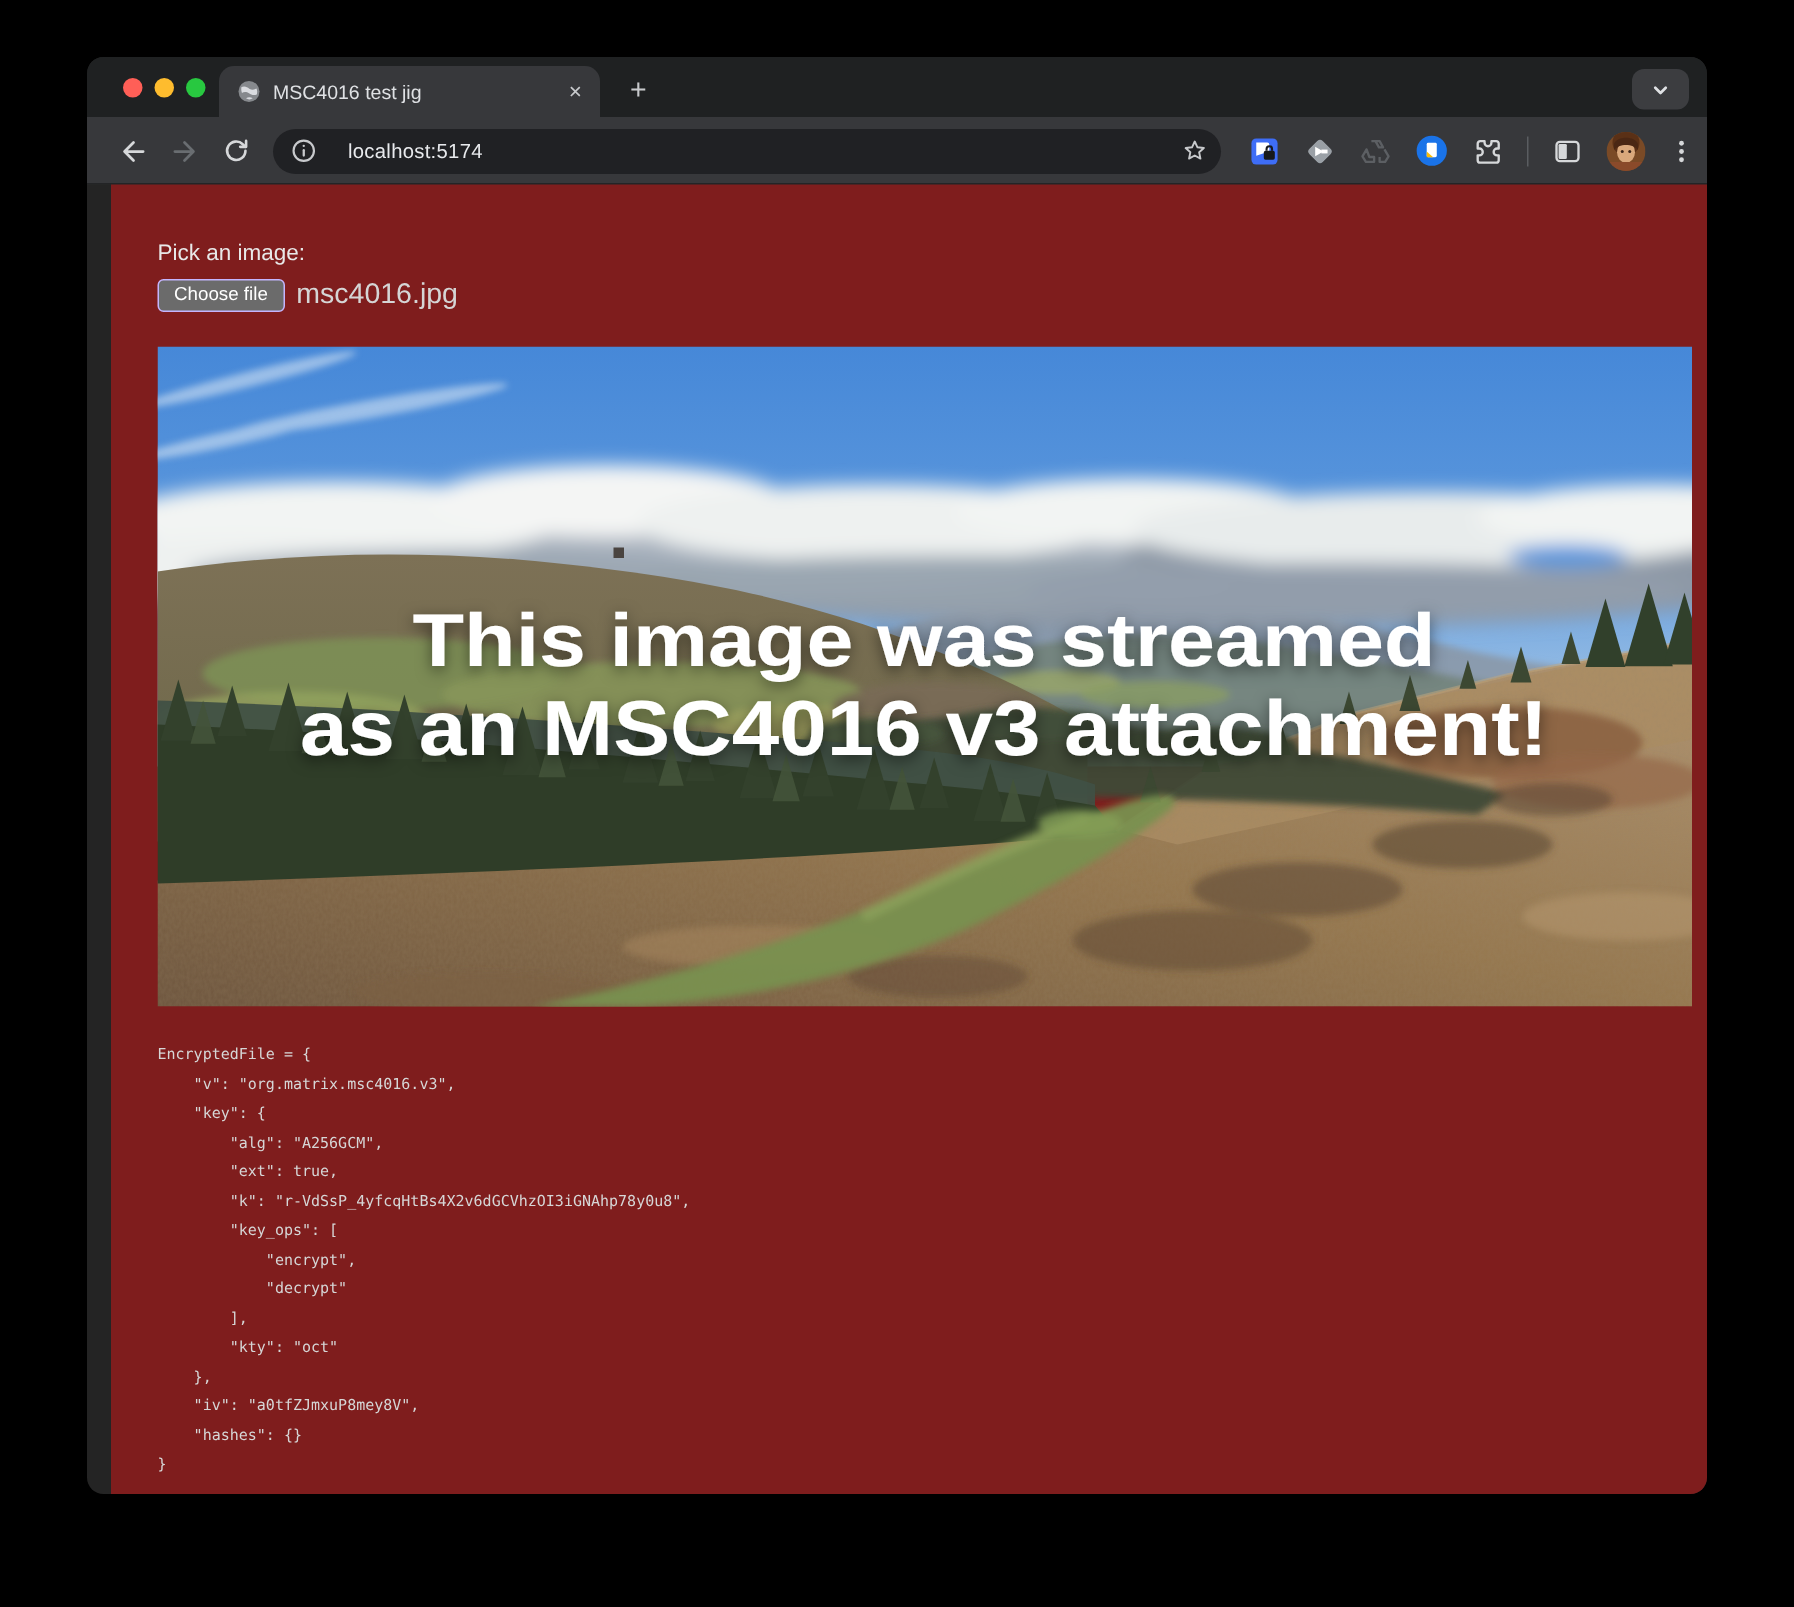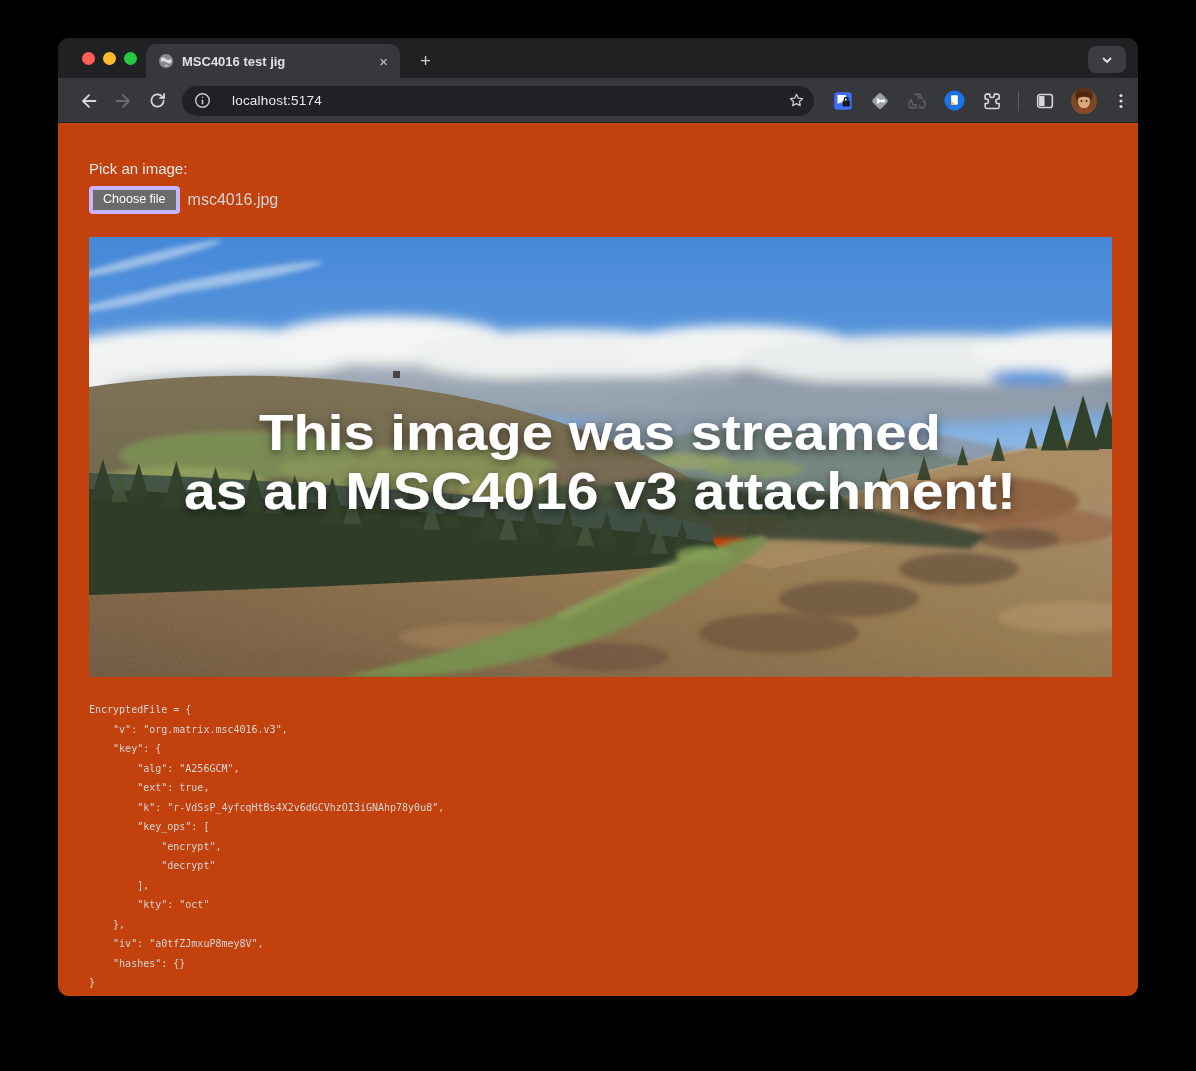--- a/index.html
+++ b/index.html
@@ -7,42 +7,42 @@
        font-family:"Liberation Sans",sans-serif;-webkit-font-smoothing:antialiased;}
   .window{position:absolute;left:58px;top:38px;width:1080px;height:958px;
           background:#242424;border-radius:11px;overflow:hidden;display:flex;flex-direction:column;}
   
   .tabstrip{height:40px;background:#1f2122;display:flex;align-items:flex-end;position:relative;flex:none;}
   .traffic{position:absolute;left:24px;top:14px;display:flex;gap:8px;}
   .tl{width:13px;height:13px;border-radius:50%;}
   .tl.c{background:#ff5f57}.tl.m{background:#febc2e}.tl.z{background:#28c840}
   .tab{margin-left:88px;width:234px;height:34px;background:#37383b;border-radius:10px 10px 0 0;
        display:flex;align-items:center;padding:0 8px 0 12px;gap:8px;}
-  .tab-title{flex:1;font-size:13px;color:#dfe1e4;white-space:nowrap;overflow:hidden;font-weight:bold;}
+  .tab-title{flex:1;font-size:13px;color:#dfe1e4;white-space:nowrap;overflow:hidden;}
   .tab-close{color:#c7c9cc;font-size:15px;line-height:1;padding:2px 4px;border-radius:4px;}
   .newtab{color:#c7c9cc;font-size:19px;margin:0 0 6px 14px;padding:0 6px;}
   .tabsearch{position:absolute;right:12px;top:8px;width:38px;height:27px;background:#3c3d40;
              border-radius:8px;display:flex;align-items:center;justify-content:center;}
   
   .toolbar{height:45px;background:#37383b;display:flex;align-items:center;padding:0 10px 0 14px;
            flex:none;box-shadow:inset 0 -1px 0 rgba(0,0,0,.35);}
   .navbtn{width:34px;height:34px;display:flex;align-items:center;justify-content:center;flex:none;}
   .urlbar{width:612px;height:30px;background:#202124;border-radius:15px;display:flex;align-items:center;
           padding:0 8px 0 12px;gap:21px;margin-left:8px;flex:none;}
   .url-text{flex:1;font-size:13.5px;color:#e8eaed;letter-spacing:.2px;}
   .extrow{display:flex;align-items:center;gap:15px;margin-left:18px;}
   .vdiv{width:1px;height:20px;background:#5a5d61;}
   .icon-btn{display:flex;align-items:center;justify-content:center;}
   
-  .page{flex:1;background:#c2410c;padding:37px 26px 4px 31px;color:#e4e4e4;}
+  .page{flex:1;background:#7f1d1d;padding:37px 26px 4px 31px;color:#e4e4e4;margin-left:16px;}
   .pick-label{font-size:15px;margin-bottom:9px;color:#e8e8e8;}
   .filerow{display:flex;align-items:center;gap:8px;margin-bottom:23px;}
-  .choosebtn{background:#6b6b6b;color:#fff;border:4px solid #c4b5fd;border-radius:4px;
+  .choosebtn{background:#6b6b6b;color:#fff;border:1px solid #c4b5fd;border-radius:4px;
              font-size:12.5px;font-family:"Liberation Sans",sans-serif;padding:2px 10px 3px;line-height:15px;}
-  .filename{font-size:16px;color:#d5d5d5;}
+  .filename{font-size:19px;color:#d5d5d5;}
   .imgwrap{width:1023px;height:440px;line-height:0;}
   pre.code{margin:23px 0 0 0;font-family:"DejaVu Sans Mono",monospace;font-size:10px;
            line-height:19.5px;color:#d6d6d6;white-space:pre;}
   svg{display:block}
 </style>
 </head>
 <body>
 
 <div class="window">
 

